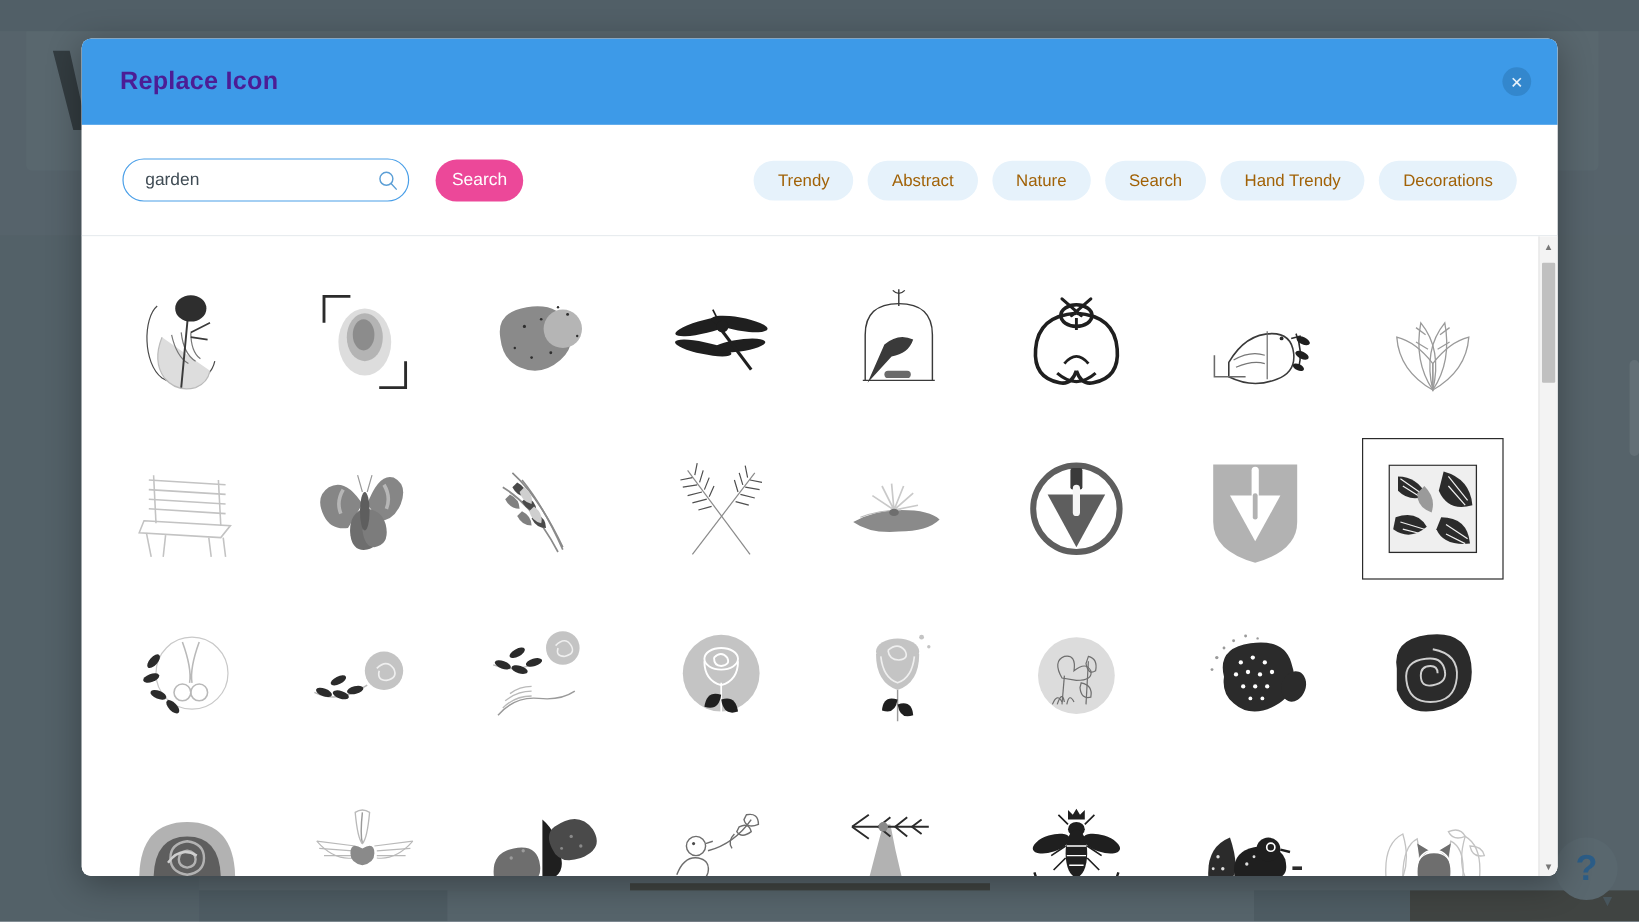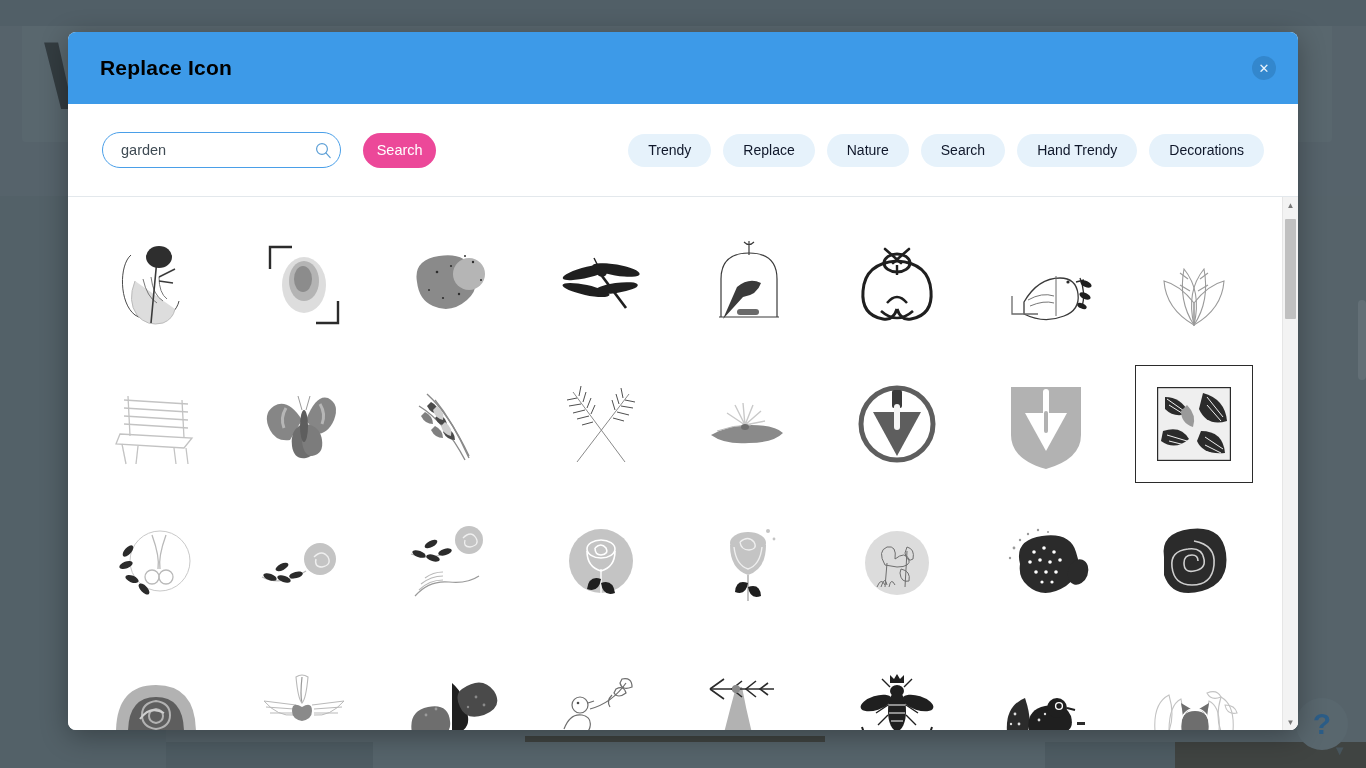--- a/index.html
+++ b/index.html
@@ -43,21 +43,21 @@
   #modal{
     position:absolute;left:68px;top:32px;width:1230px;height:698px;
     background:#ffffff;border-radius:8px;overflow:hidden;
     box-shadow:0 6px 28px rgba(0,0,0,.32);
     display:flex;flex-direction:column;
   }
   .modal-header{
     height:72px;flex:0 0 72px;background:#3d9ae8;
     display:flex;align-items:center;padding:0 32px;position:relative;
   }
-  .modal-title{color:#000000;font-size:21px;font-weight:bold;letter-spacing:.2px;}
+  .modal-title{color:#4c1d95;font-size:21px;font-weight:bold;letter-spacing:.2px;}
   .close-btn{
     position:absolute;right:22px;top:50%;transform:translateY(-50%);
     width:24px;height:24px;border-radius:50%;background:#3387cd;
     display:flex;align-items:center;justify-content:center;
     color:#e9f3fb;font-size:13px;cursor:pointer;border:none;
     font-family:"Liberation Sans",sans-serif;line-height:1;
   }
 
   .search-bar{
     height:92px;flex:0 0 92px;display:flex;align-items:center;
@@ -76,21 +76,21 @@
   .mag-icon{width:26px;height:26px;display:flex;align-items:center;justify-content:center;flex:0 0 26px;cursor:pointer;}
   .search-btn{
     margin-left:22px;width:98px;height:35px;border-radius:18px;border:none;
     background:#ec4899;color:#fff;font-size:14.5px;cursor:pointer;
     font-family:"Liberation Sans",sans-serif;
   }
   .cat-list{display:flex;margin-left:192px;gap:12px;}
   .cat-pill{
     height:33px;padding:0 20px;border-radius:17px;background:#e6f2fb;
     display:flex;align-items:center;justify-content:center;
-    font-size:14px;color:#0f172a;cursor:pointer;white-space:nowrap;
+    font-size:14px;color:#a16207;cursor:pointer;white-space:nowrap;
   }
 
   .grid-wrap{flex:1;display:flex;min-height:0;background:#fff;position:relative;}
   .grid{
     flex:1;display:grid;grid-template-columns:repeat(8,1fr);
     grid-auto-rows:139px;padding:18px 14px 0 14px;overflow:hidden;
     align-items:center;justify-items:center;
   }
   .cell{
     width:118px;height:118px;display:flex;align-items:center;justify-content:center;
@@ -145,21 +145,21 @@
       <span class="mag-icon">
         <svg width="17" height="17" viewBox="0 0 17 17">
           <circle cx="7" cy="7" r="5.4" fill="none" stroke="#5c9fd6" stroke-width="1.2"></circle>
           <line x1="10.9" y1="10.9" x2="15.2" y2="15.6" stroke="#5c9fd6" stroke-width="1.2" stroke-linecap="round"></line>
         </svg>
       </span>
     </div>
     <button class="search-btn">Search</button>
     <div class="cat-list">
       <div class="cat-pill">Trendy</div>
-      <div class="cat-pill">Replace</div>
+      <div class="cat-pill">Abstract</div>
       <div class="cat-pill">Nature</div>
       <div class="cat-pill">Search</div>
       <div class="cat-pill">Hand Trendy</div>
       <div class="cat-pill">Decorations</div>
     </div>
   </div>
 
   <div class="grid-wrap">
     <div class="grid" id="icon-grid">
         <div class="cell">

